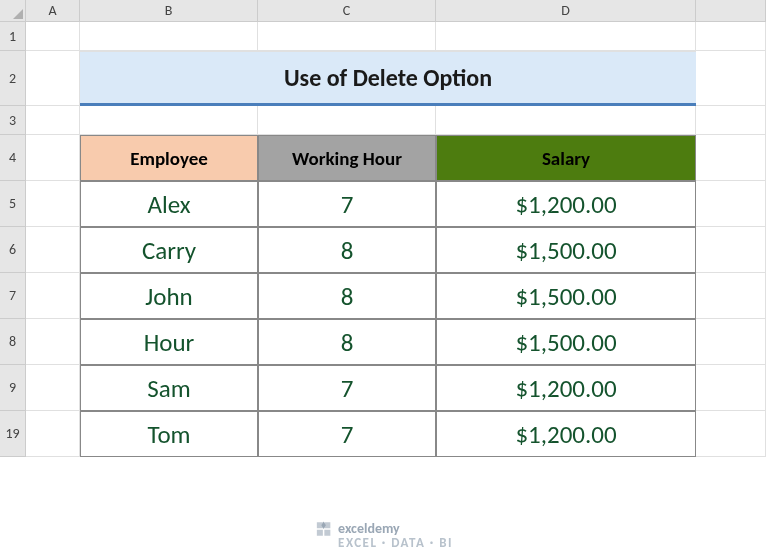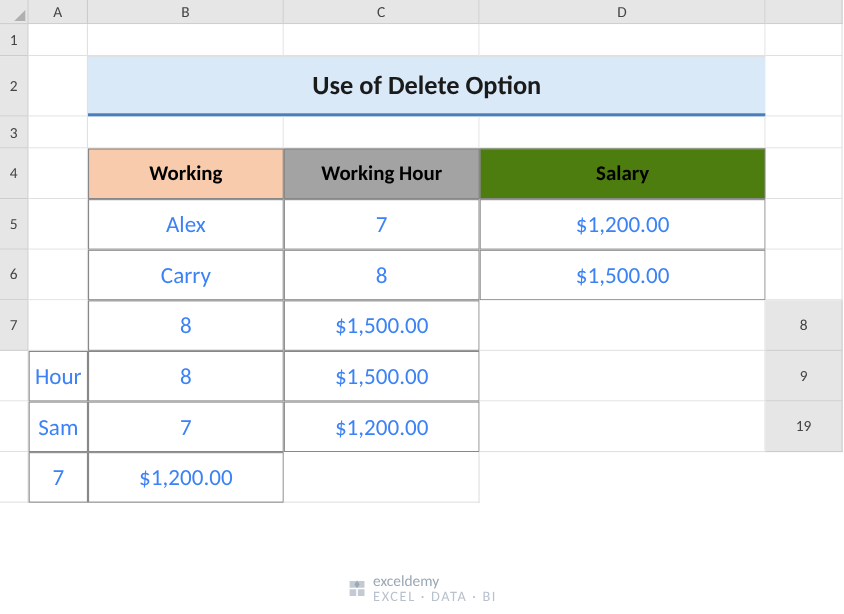--- a/index.html
+++ b/index.html
@@ -68,36 +68,35 @@
       font-weight: bold;
       border: 1px solid #888;
     }
     .th-emp { background: #f8cbad; grid-column: 3; grid-row: 5; }
     .th-wh  { background: #a3a3a3; grid-column: 4; grid-row: 5; }
     .th-sal { background: #4d7c0f; grid-column: 5; grid-row: 5; }
     .td {
       display: flex;
       align-items: center;
       justify-content: center;
-      font-size: 21px;
-      color: #3b82f6;
+      font-size: 25px;
+      color: #14532d;
       border: 1px solid #888;
       background: #fff;
     }
     .watermark {
       position: absolute;
       bottom: 8px;
       left: 50%;
       transform: translateX(-50%);
       display: flex;
-      align-items: center;
       gap: 6px;
       color: #9aa7b5;
       font-size: 14px;
-      font-weight: 400;
+      font-weight: 700;
     }
     .watermark .sub {
       font-size: 13px;
       letter-spacing: 1.5px;
       color: #b8c2cc;
       margin-top: -2px;
     }
     .wm-icon {
       width: 18px; height: 18px;
     }
@@ -127,61 +126,63 @@
 
   <div class="row-header">3</div>
   <div class="cell"></div>
   <div class="cell"></div>
   <div class="cell"></div>
   <div class="cell"></div>
   <div class="cell"></div>
 
   <div class="row-header">4</div>
   <div class="cell"></div>
-  <div class="thead th-emp">Working</div>
+  <div class="thead th-emp">Employee</div>
   <div class="thead th-wh">Working Hour</div>
   <div class="thead th-sal">Salary</div>
   <div class="cell"></div>
 
   <div class="row-header">5</div>
   <div class="cell"></div>
   <div class="td">Alex</div>
   <div class="td">7</div>
   <div class="td">$1,200.00</div>
   <div class="cell"></div>
 
   <div class="row-header">6</div>
   <div class="cell"></div>
   <div class="td">Carry</div>
   <div class="td">8</div>
   <div class="td">$1,500.00</div>
   <div class="cell"></div>
 
   <div class="row-header">7</div>
   <div class="cell"></div>
+  <div class="td">John</div>
   <div class="td">8</div>
   <div class="td">$1,500.00</div>
   <div class="cell"></div>
 
   <div class="row-header">8</div>
   <div class="cell"></div>
   <div class="td">Hour</div>
   <div class="td">8</div>
   <div class="td">$1,500.00</div>
   <div class="cell"></div>
 
   <div class="row-header">9</div>
   <div class="cell"></div>
   <div class="td">Sam</div>
   <div class="td">7</div>
   <div class="td">$1,200.00</div>
   <div class="cell"></div>
 
   <div class="row-header">19</div>
   <div class="cell"></div>
+  <div class="td">Tom</div>
   <div class="td">7</div>
   <div class="td">$1,200.00</div>
   <div class="cell"></div>
 </div>
 
 <div class="watermark">
   <svg class="wm-icon" viewBox="0 0 24 24" fill="#9aa7b5">
     <path d="M3 3h8v8H3zM13 3h8v8h-8zM3 13h8v8H3zM13 13h8v8h-8z" opacity="0.6"></path>
     <path d="M12 2l3 5-3 5-3-5z"></path>
   </svg>

